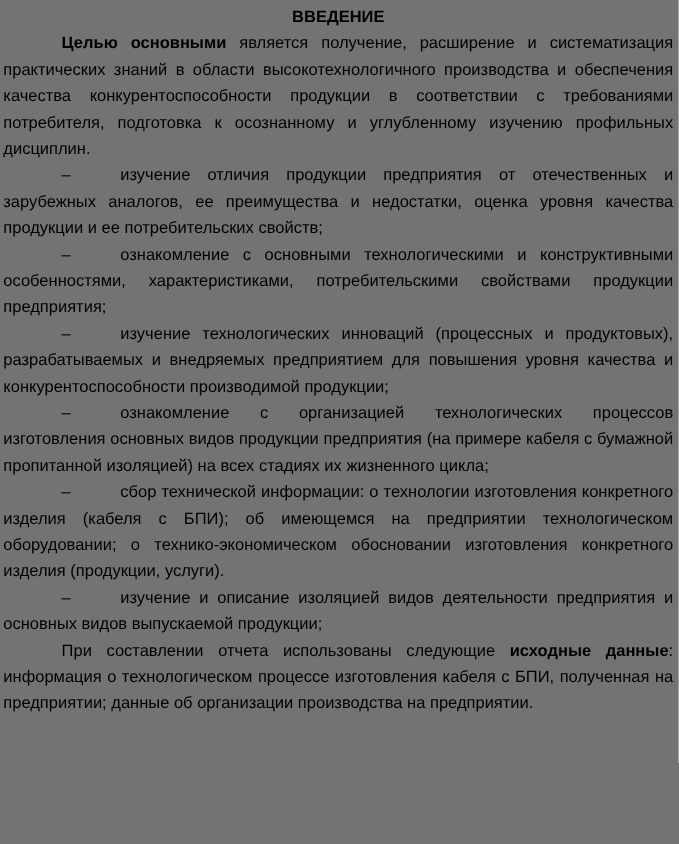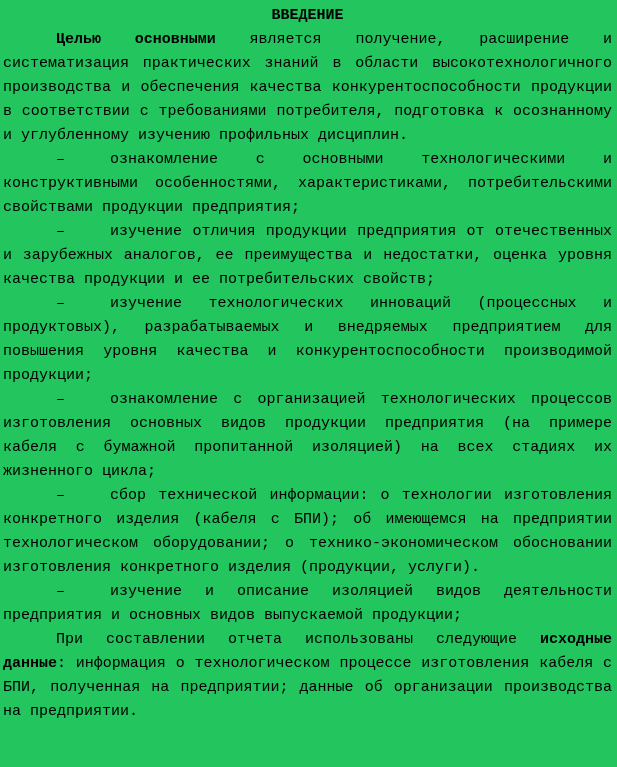--- a/index.html
+++ b/index.html
@@ -10,23 +10,23 @@
   body {
     width: 617px;
     height: 767px;
     overflow: hidden;
   }
   .page {
     box-sizing: border-box;
     width: 617px;
     height: 767px;
     padding: 4px 5px 4px 3px;
-    background: #22c55e;
+    background: #737373;
     color: #000000;
-    font-family: Liberation Mono, monospace;
+    font-family: Liberation Sans, sans-serif;
     font-size: 15px;
     line-height: 24px;
   }
   .heading {
     margin: 0;
     font-size: 15px;
     line-height: 24px;
     font-weight: bold;
     text-align: center;
     text-indent: 0;
@@ -44,21 +44,21 @@
     width: 45px;
   }
 </style>
 </head>
 <body>
 
 <div class="page">
   <div>
       <h1 class="heading"><span class="bold">ВВЕДЕНИЕ</span></h1>
       <p class="paragraph"><span class="bold">Целью основными</span><span> является получение, расширение и систематизация практических знаний в области высокотехнологичного производства и обеспечения качества конкурентоспособности продукции в соответствии с требованиями потребителя, подготовка к осознанному и углубленному изучению профильных дисциплин.</span></p>
+      <p class="list-item"><span>–</span><span class="tab-gap"></span><span>изучение отличия продукции предприятия от отечественных и зарубежных аналогов, ее преимущества и недостатки, оценка уровня качества продукции и ее потребительских свойств;</span></p>
       <p class="list-item"><span>–</span><span class="tab-gap"></span><span>ознакомление с основными технологическими и конструктивными особенностями, характеристиками, потребительскими свойствами продукции предприятия;</span></p>
-      <p class="list-item"><span>–</span><span class="tab-gap"></span><span>изучение отличия продукции предприятия от отечественных и зарубежных аналогов, ее преимущества и недостатки, оценка уровня качества продукции и ее потребительских свойств;</span></p>
       <p class="list-item"><span>–</span><span class="tab-gap"></span><span>изучение технологических инноваций (процессных и продуктовых), разрабатываемых и внедряемых предприятием для повышения уровня качества и конкурентоспособности производимой продукции;</span></p>
       <p class="list-item"><span>–</span><span class="tab-gap"></span><span>ознакомление с организацией технологических процессов изготовления основных видов продукции предприятия (на примере кабеля с бумажной пропитанной изоляцией) на всех стадиях их жизненного цикла;</span></p>
       <p class="list-item"><span>–</span><span class="tab-gap"></span><span>сбор технической информации: о технологии изготовления конкретного изделия (кабеля с БПИ); об имеющемся на предприятии технологическом оборудовании; о технико-экономическом обосновании изготовления конкретного изделия (продукции, услуги).</span></p>
       <p class="list-item"><span>–</span><span class="tab-gap"></span><span>изучение и описание изоляцией видов деятельности предприятия и основных видов выпускаемой продукции;</span></p>
       <p class="paragraph"><span>При составлении отчета использованы следующие </span><span class="bold">исходные данные</span><span>: информация о технологическом процессе изготовления кабеля с БПИ, полученная на предприятии; данные об организации производства на предприятии.</span></p>
     </div>
 </div>
 
 </body></html>

